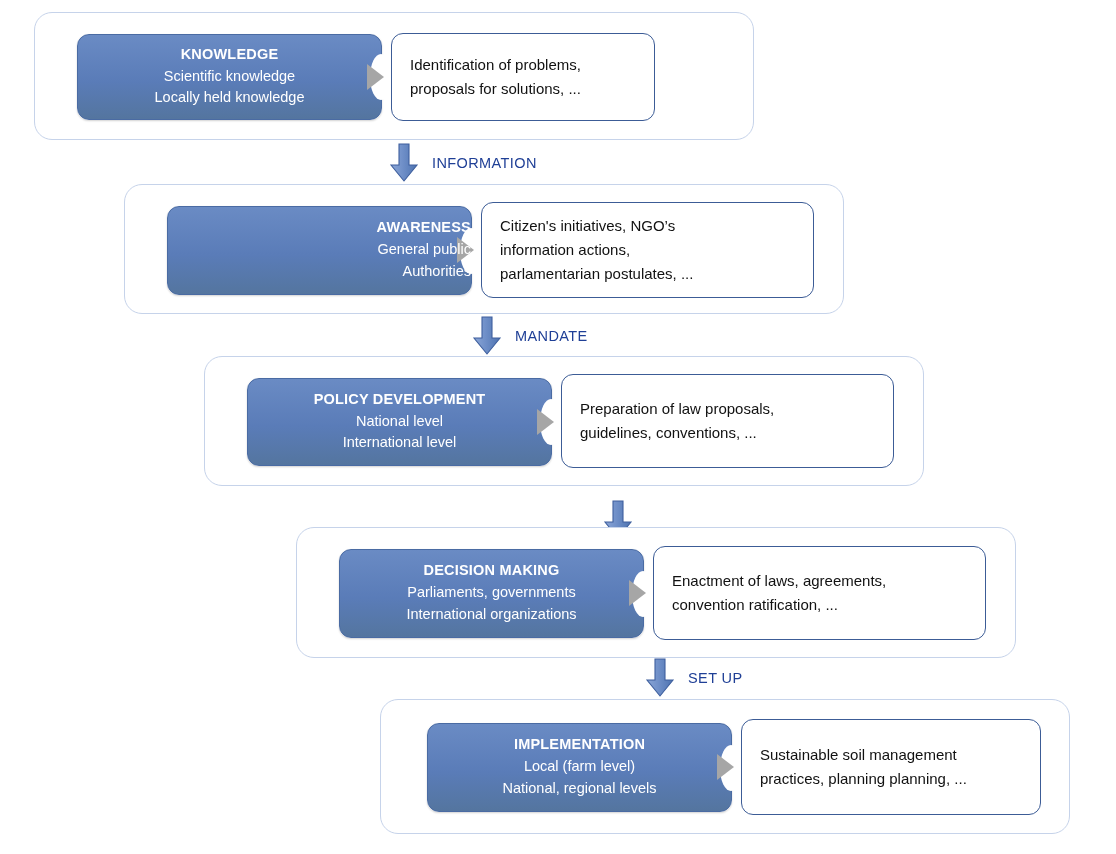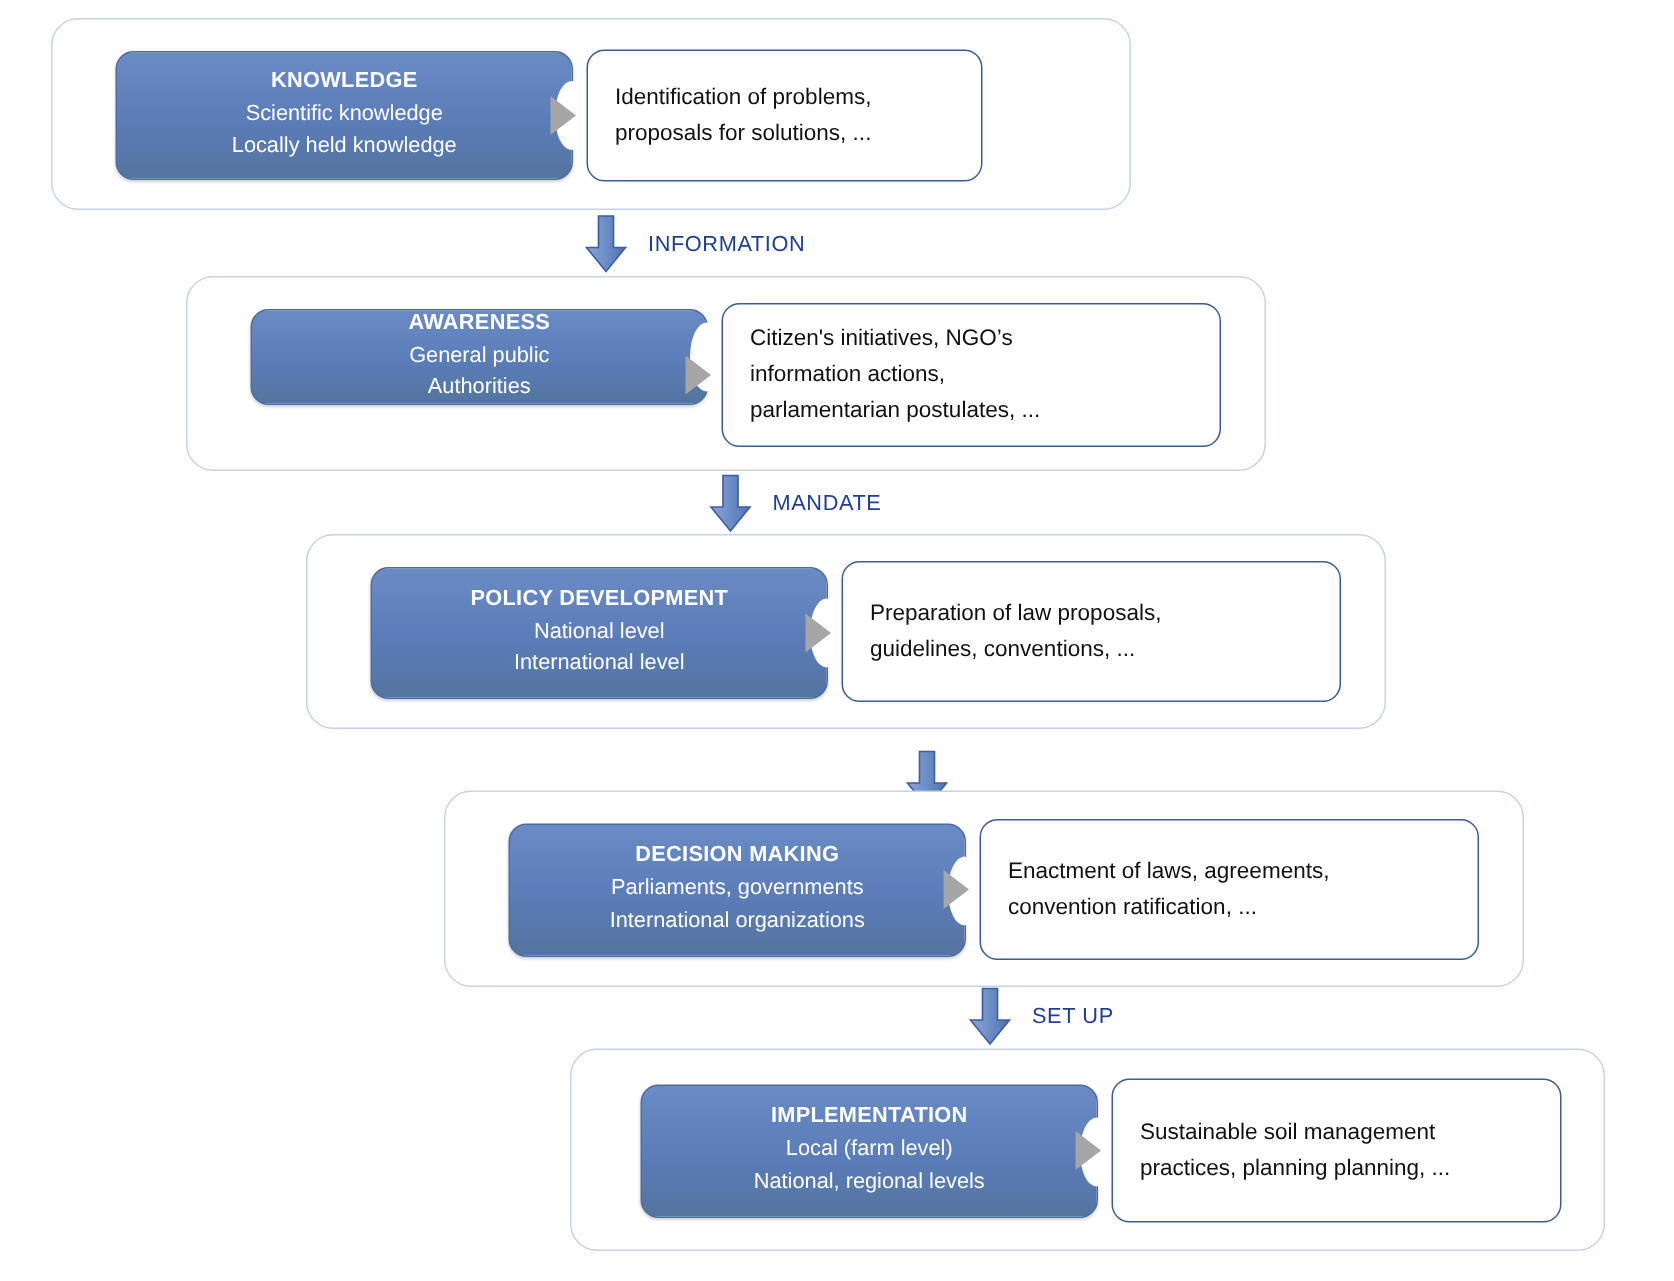--- a/index.html
+++ b/index.html
@@ -129,21 +129,21 @@
           <stop offset="45%" stop-color="#6f8fc8"></stop>
           <stop offset="100%" stop-color="#4e73b0"></stop>
         </linearGradient>
       </defs>
       <polygon points="10,1 20,1 20,22 28,22 15,38 2,22 10,22" fill="url(#ag1)" stroke="#3e5f9e" stroke-width="1.1"></polygon>
     </svg>
     <div class="conn-label">INFORMATION</div>
   </div>
 
   <div class="row" style="left:124px;top:184px;width:720px;height:130px;">
-    <div class="bluebox" style="left:22px;top:21px;width:305px;height:64px;">
+    <div class="bluebox" style="left:22px;top:21px;width:305px;height:89px;align-items:flex-end;">
       <div class="notch"></div>
       <div class="title">AWARENESS</div>
       <div class="sub">General public</div>
       <div class="sub">Authorities</div>
     </div>
     <div class="tri" style="left:332px;top:52px;"></div>
     <div class="whitebox" style="left:356px;top:17px;width:333px;height:96px;">
       <div>
         <div>Citizen's initiatives, NGO’s</div>
         <div>information actions,</div>

